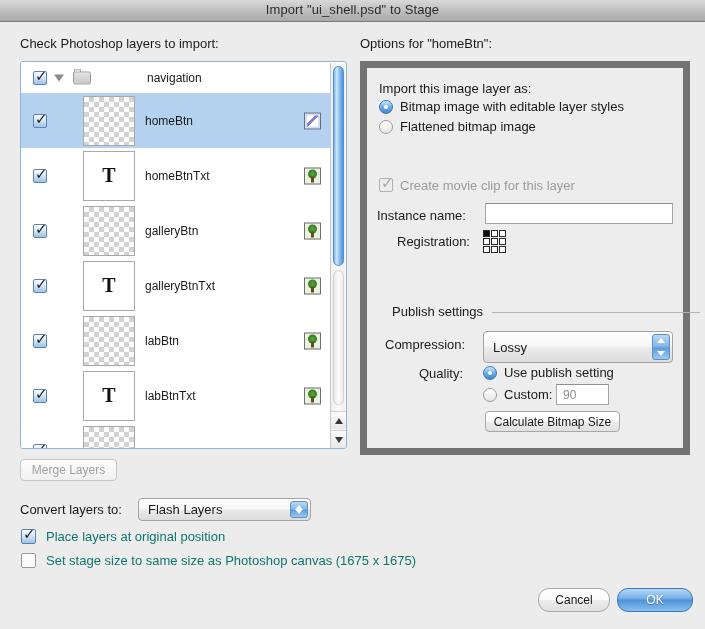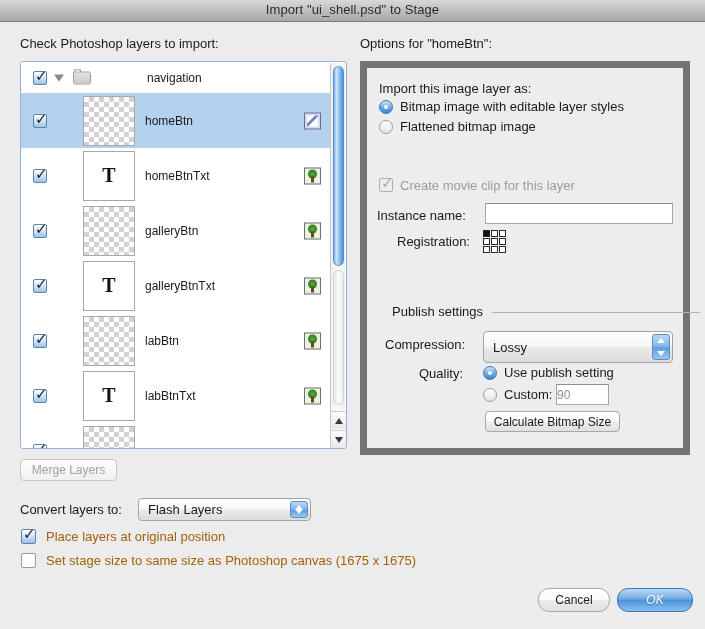--- a/index.html
+++ b/index.html
@@ -214,21 +214,20 @@
     white-space: nowrap;
   }
   .btn.dis { color: #a0a0a0; border-color:#c6c6c6;
     background: linear-gradient(to bottom,#fdfdfd,#f0f0f0); }
   .btn.rect { border-radius: 4px; }
   .btn.default {
     color: #ffffff;
     border: 1px solid #3d78b8;
     background: linear-gradient(to bottom,#b8d8f5 0%,#7bb2e8 40%,#4f93dc 52%,#87c0ef 100%);
     text-shadow: 0 1px 0 rgba(0,0,0,.28);
-    font-style: italic;
   }
 
   
   #optpanel {
     position: absolute; left: 360px; top: 61px;
     width: 330px; height: 394px;
     border: 7px solid #737373;
     background: #ededed;
     box-sizing: border-box;
   }
@@ -253,21 +252,21 @@
     width:4px;height:4px;border-radius:50%;background:#ffffff;
   }
   .field {
     position: absolute;
     background: #ffffff;
     border: 1px solid #a6a6a6;
     border-top-color: #8e8e8e;
     box-sizing: border-box;
     font-size: 12px; color: #1a1a1a;
     display: flex; align-items: center;
-    padding-left: 0;
+    padding-left: 6px;
   }
   .field.dim { color:#8e8e8e; }
   
   #reg {
     position: absolute;
     display: grid;
     grid-template-columns: repeat(3, 7px);
     grid-template-rows: repeat(3, 7px);
     gap: 1px;
   }
@@ -303,21 +302,21 @@
     box-sizing: border-box;
   }
   .popup .arrows i {
     position:absolute; left:50%; transform:translateX(-50%); width:0;height:0;
   }
   .popup .arrows i.u { top:3px; border-left:4px solid transparent;border-right:4px solid transparent;border-bottom:5px solid #ffffff; }
   .popup .arrows i.d { bottom:3px; border-left:4px solid transparent;border-right:4px solid transparent;border-top:5px solid #ffffff; }
 
   
   .bcb-row { position:absolute; display:flex; align-items:center; }
-  .bcb-row .lbl { margin-left: 10px; font-size:13px; color:#a16207; white-space:nowrap; }
+  .bcb-row .lbl { margin-left: 10px; font-size:13px; color:#0f766e; white-space:nowrap; }
 </style>
 </head>
 <body>
 
 <div id="win">
 
   <div id="titlebar">
     <div id="titletext">Import "ui_shell.psd" to Stage</div>
   </div>
 

